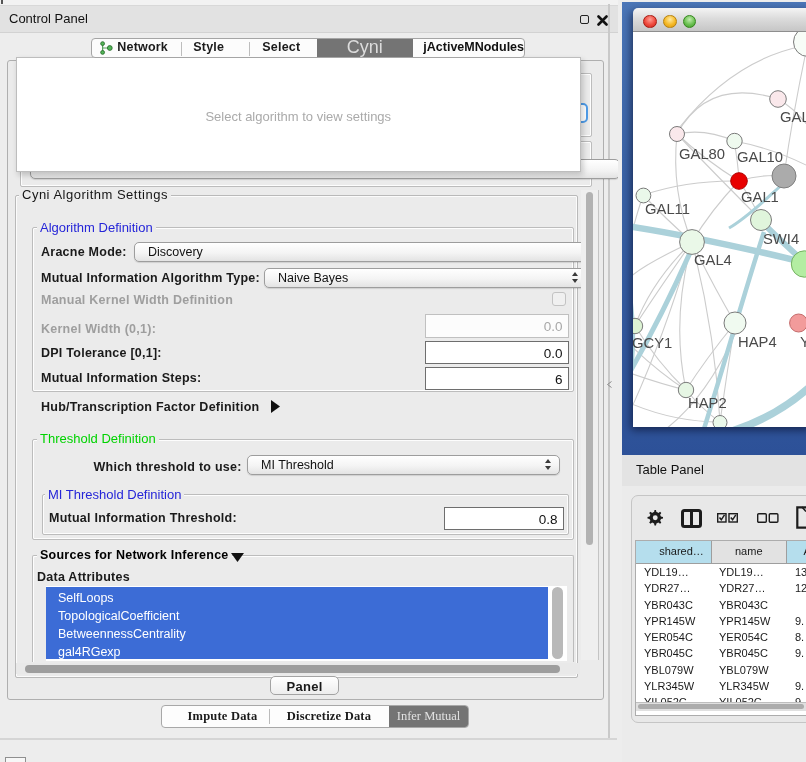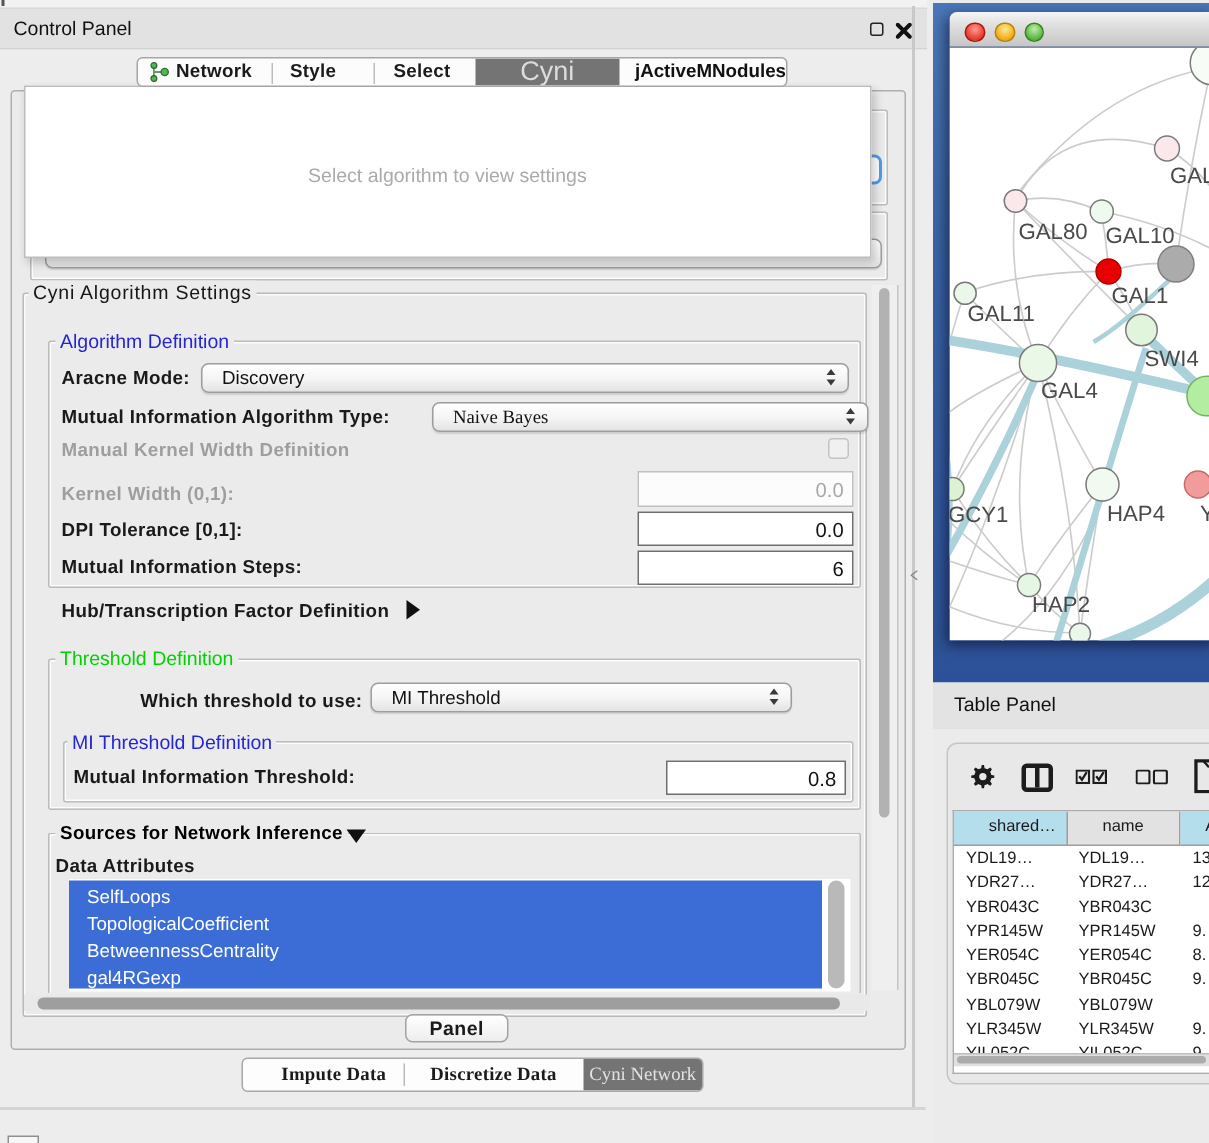--- a/index.html
+++ b/index.html
@@ -4,21 +4,21 @@
 <style>
 html,body{margin:0;padding:0;}
 body{width:806px;height:762px;position:relative;overflow:hidden;
   font-family:"Liberation Sans",sans-serif;background:#EDEDED;}
 .ab{position:absolute;}
 .lbl{font-weight:bold;font-size:12.5px;color:#1a1a1a;letter-spacing:.25px;white-space:nowrap;}
 .dis{color:#9e9e9e;}
 .etch{border:1px solid #bcbcbc;border-radius:2px;box-shadow:inset 0 0 0 1px #fdfdfd;}
 .gtitle{font-size:13px;background:#EBEBEB;padding:0 3px;white-space:nowrap;z-index:3;}
 .combo{background:linear-gradient(180deg,#ffffff 0%,#f4f4f4 55%,#e3e3e3 100%);
-  border:1px solid #9d9d9d;border-radius:5px;box-shadow:0 1px 1px rgba(0,0,0,.12);}
+  border:1px solid #9d9d9d;border-radius:5px;box-shadow:0 1px 1px rgba(0,0,0,.12);padding-left:32px;}
 .combo .ctext{position:absolute;left:13px;top:2.5px;font-size:12.5px;color:#111;}
 .arr{position:absolute;width:0;height:0;border-left:3px solid transparent;border-right:3px solid transparent;}
 .arrU{border-bottom:4.5px solid #3a3a3a;}
 .arrD{border-top:4.5px solid #3a3a3a;}
 .tfield{background:#fff;border:1px solid #6e6e6e;}
 .tfv{position:absolute;right:5px;top:4px;font-size:13.5px;color:#111;}
 </style>
 </head>
 <body>
 
@@ -50,21 +50,21 @@
 <div class="ab etch" style="left:32px;top:227px;width:540px;height:163px;"></div>
 <div class="ab gtitle" style="left:37px;top:220px;color:#2525d8;">Algorithm Definition</div>
 
 <div class="ab lbl" style="left:41px;top:245px;">Aracne Mode:</div>
 <div class="ab combo" style="left:134px;top:241.5px;width:430px;height:18px;">
   <div class="ctext">Discovery</div>
   <div class="arr arrU" style="right:8px;top:3.5px;"></div>
   <div class="arr arrD" style="right:8px;top:10px;"></div>
 </div>
 <div class="ab lbl" style="left:41px;top:271px;">Mutual Information Algorithm Type:</div>
-<div class="ab combo" style="left:288px;top:267.5px;width:288.5px;height:18px;font-family:Liberation Serif, serif;">
+<div class="ab combo" style="left:264px;top:267.5px;width:288.5px;height:18px;">
   <div class="ctext">Naive Bayes</div>
   <div class="arr arrU" style="right:8px;top:3.5px;"></div>
   <div class="arr arrD" style="right:8px;top:10px;"></div>
 </div>
 <div class="ab lbl dis" style="left:41px;top:293px;">Manual Kernel Width Definition</div>
 <div class="ab" style="left:551.5px;top:291.5px;width:12px;height:12px;background:#f0f0f0;border:1px solid #c3c3c3;border-radius:3px;"></div>
 <div class="ab lbl dis" style="left:41px;top:322px;">Kernel Width (0,1):</div>
 <div class="ab" style="left:424.5px;top:314px;width:142px;height:22px;background:#fcfcfc;border:1px solid #c0c0c0;">
   <div class="tfv" style="color:#a8a8a8;">0.0</div>
 </div>
@@ -118,21 +118,21 @@
 
 <div class="ab" style="left:270px;top:675.5px;width:67px;height:17px;background:linear-gradient(180deg,#ffffff,#ededed);border:1px solid #a3a3a3;border-radius:5px;text-align:center;">
   <span style="font-size:13px;font-weight:600;color:#1a1a1a;line-height:17px;letter-spacing:.3px;">Panel</span>
 </div>
 
 <div class="ab" style="left:160.5px;top:705.3px;width:306px;height:21px;background:#fdfdfd;border:1px solid #a8a8a8;border-radius:4px;overflow:hidden;font-family:Liberation Serif, serif;">
   <div class="ab" style="left:107.5px;top:3px;width:1px;height:15px;background:#bbb;"></div>
   <div class="ab" style="left:227.5px;top:0;width:79px;height:21px;background:#747474;"></div>
   <div class="ab" style="left:0;top:0;width:108px;height:21px;text-align:center;text-indent:14px;font-size:12.5px;font-weight:bold;color:#1b1b1b;line-height:21px;letter-spacing:.2px;">Impute Data</div>
   <div class="ab" style="left:108px;top:0;width:119px;height:21px;text-align:center;font-size:12.5px;font-weight:bold;color:#1b1b1b;line-height:21px;letter-spacing:.2px;">Discretize Data</div>
-  <div class="ab" style="left:227.5px;top:0;width:79px;height:21px;text-align:center;font-size:12.5px;color:#e2e2e2;line-height:21px;">Cyni Network</div>
+  <div class="ab" style="left:227.5px;top:0;width:79px;height:21px;text-align:center;font-size:12.5px;color:#e2e2e2;line-height:21px;">Infer Mutual</div>
 </div>
 
 <div class="ab" style="left:16px;top:56.8px;width:562.5px;height:113.2px;background:#fff;border:1px solid #bdbdbd;box-shadow:2px 3px 6px rgba(0,0,0,.2);z-index:10;">
   <div style="text-align:center;color:#aaa;font-size:13px;padding-top:3.5px;height:11.5px;margin-top:48px;">Select algorithm to view settings</div>
 </div>
 
 <div class="ab" style="left:91.3px;top:38px;width:432px;height:17.5px;background:#fcfcfc;border:1px solid #a5a5a5;border-radius:4px;overflow:hidden;z-index:11;">
   <div class="ab" style="left:88.5px;top:3px;width:1px;height:14px;background:#bdbdbd;"></div>
   <div class="ab" style="left:156.5px;top:3px;width:1px;height:14px;background:#bdbdbd;"></div>
   <div class="ab" style="left:224.3px;top:0;width:96.4px;height:17.5px;background:#747474;"></div>

